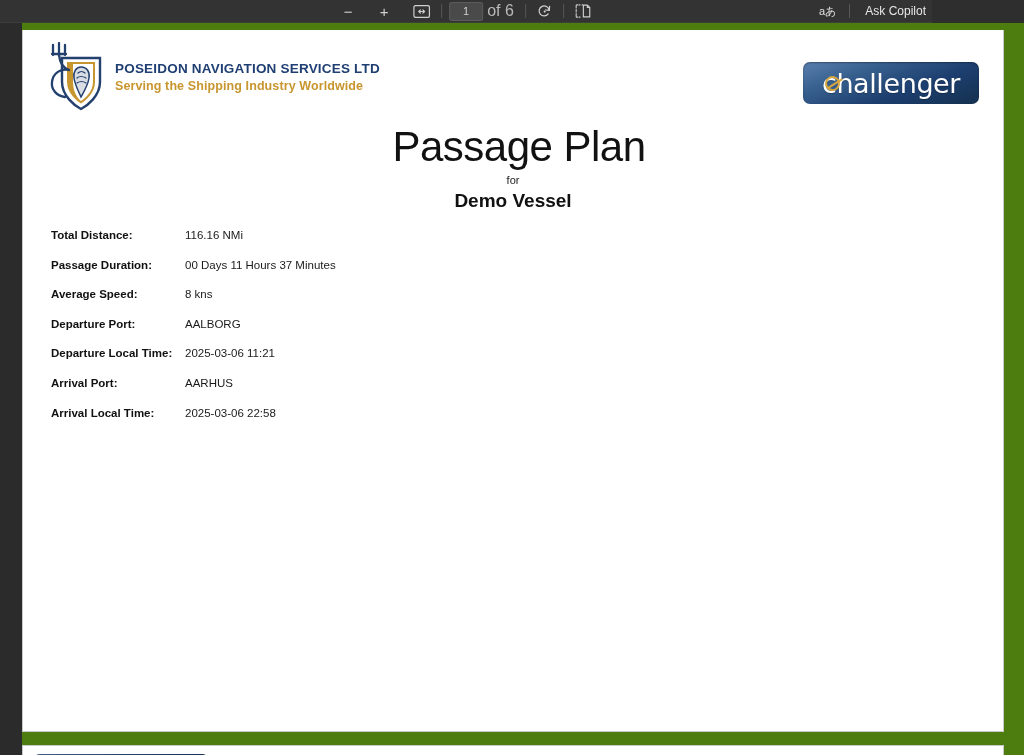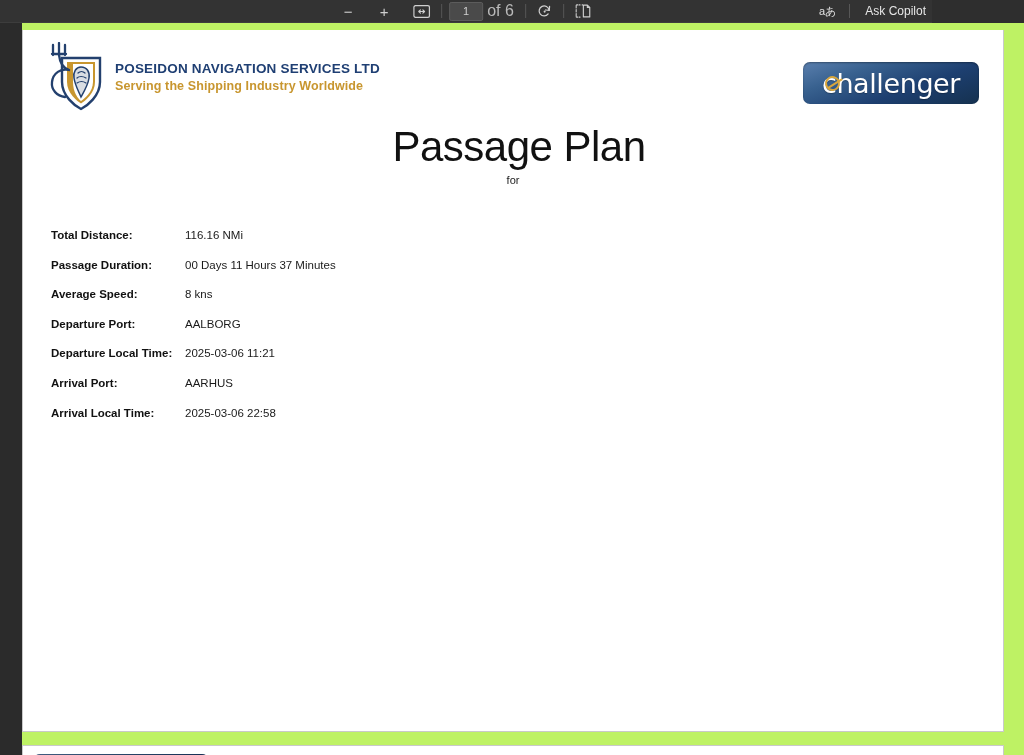--- a/index.html
+++ b/index.html
@@ -37,21 +37,21 @@
     width:34px; height:19px; background:#4a4a4a; border:1px solid #5c5c5c;
     border-radius:2px; color:#cfcfcf; font-size:11px; text-align:center;
     font-family:"Liberation Sans", sans-serif; outline:none;
   }
   .page-total{ color:#b9b9b9; font-size:16px; padding:0 4px; white-space:nowrap; }
   svg.ic{ display:block; }
 
   
   #viewer{
     position:absolute; left:0; top:23px; width:1024px; height:732px;
-    background:#bef264; overflow:hidden;
+    background:#4d7c0f; overflow:hidden;
   }
   #left-gutter{
     position:absolute; left:0; top:0; width:22px; height:100%;
     background:#2b2b2b;
   }
   .page{
     position:absolute; left:22px; width:982px; background:#ffffff;
     border:1px solid #c9c9c9; border-top:none;
   }
   #page1{ top:7px; height:702px; }
@@ -192,20 +192,21 @@
 
     <div class="challenger">
       <div class="ch-wrap">
         <span class="ch-word">challenger</span>
         <span class="ch-orb"></span>
       </div>
     </div>
 
     <div class="doc-title">Passage Plan</div>
     <div class="doc-for">for</div>
+    <div class="doc-subtitle">Demo Vessel</div>
 
     <div class="info-table">
       <div class="info-row">
         <div class="info-label">Total Distance:</div>
         <div class="info-value">116.16 NMi</div>
       </div>
       <div class="info-row">
         <div class="info-label">Passage Duration:</div>
         <div class="info-value">00 Days 11 Hours 37 Minutes</div>
       </div>

